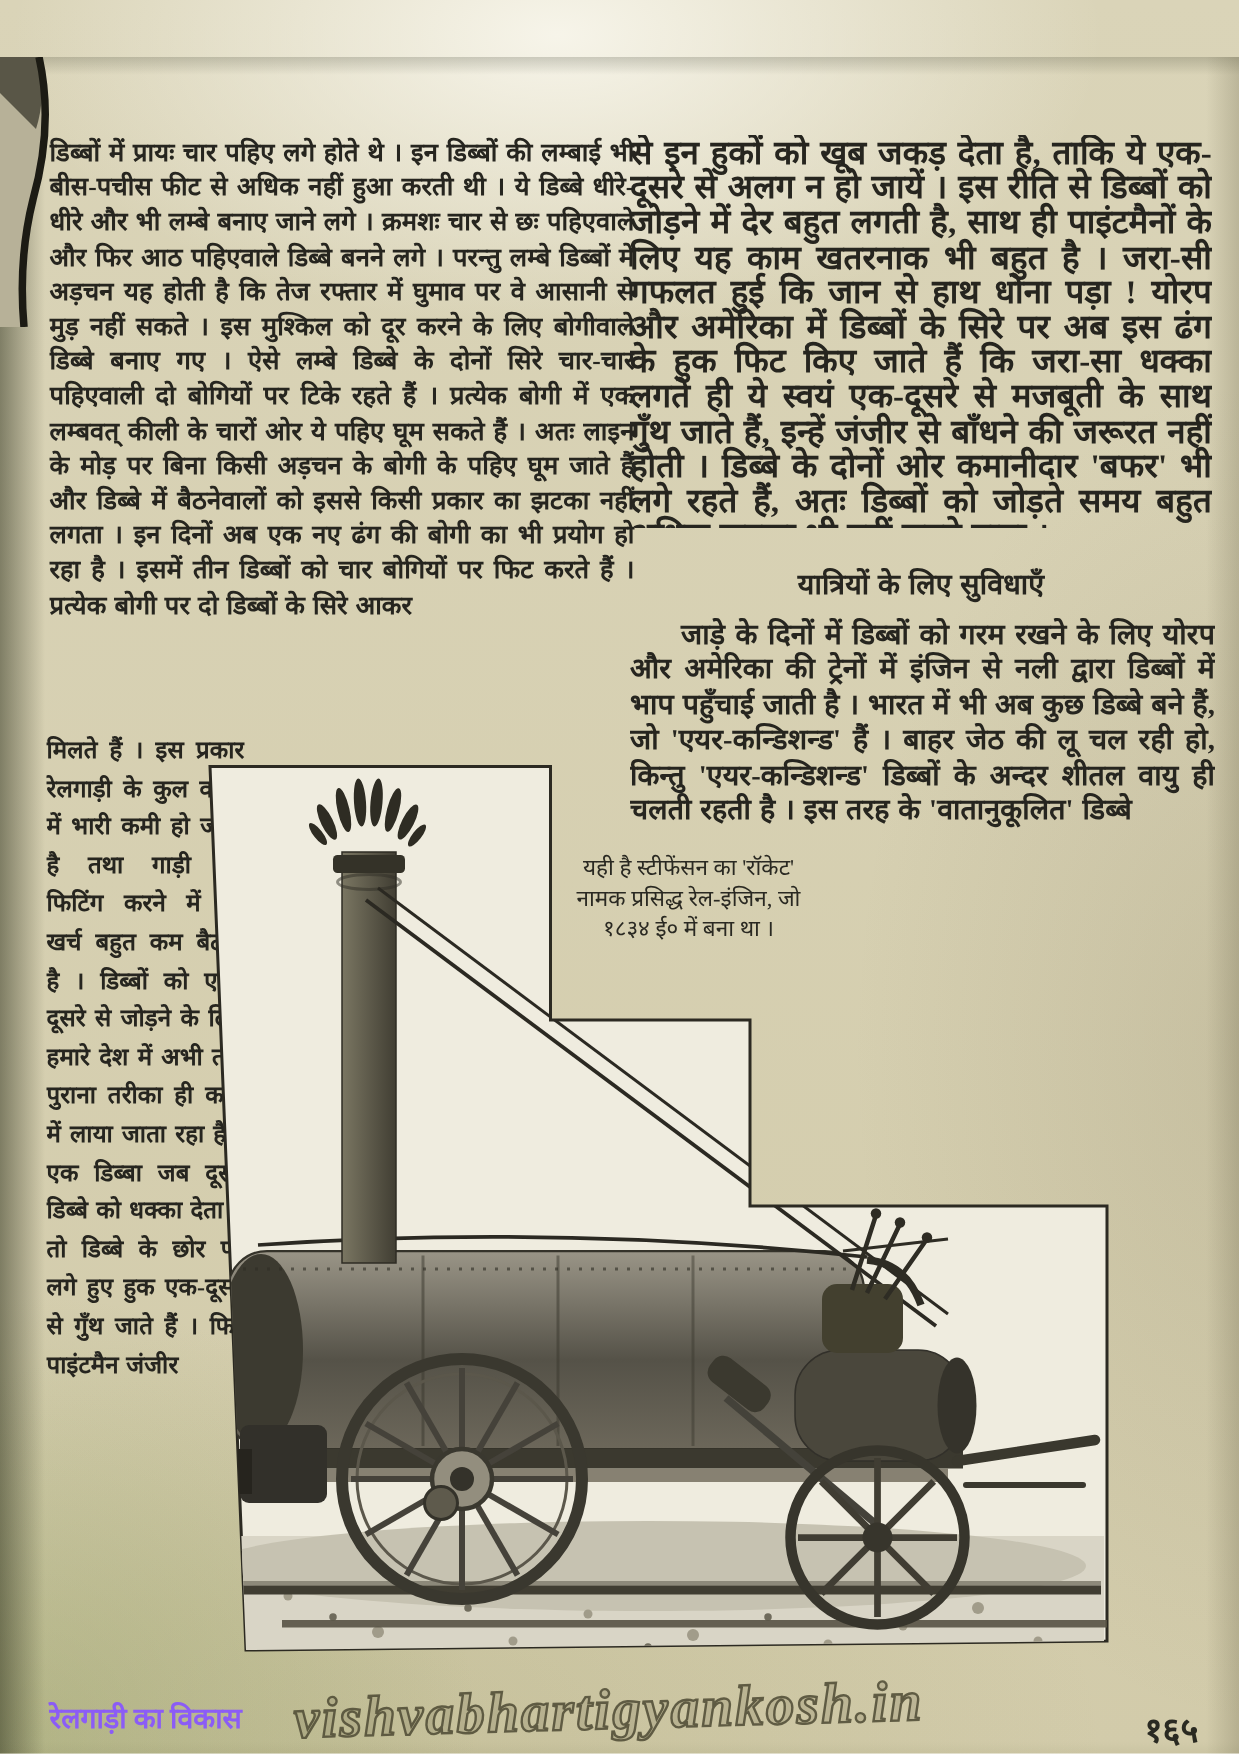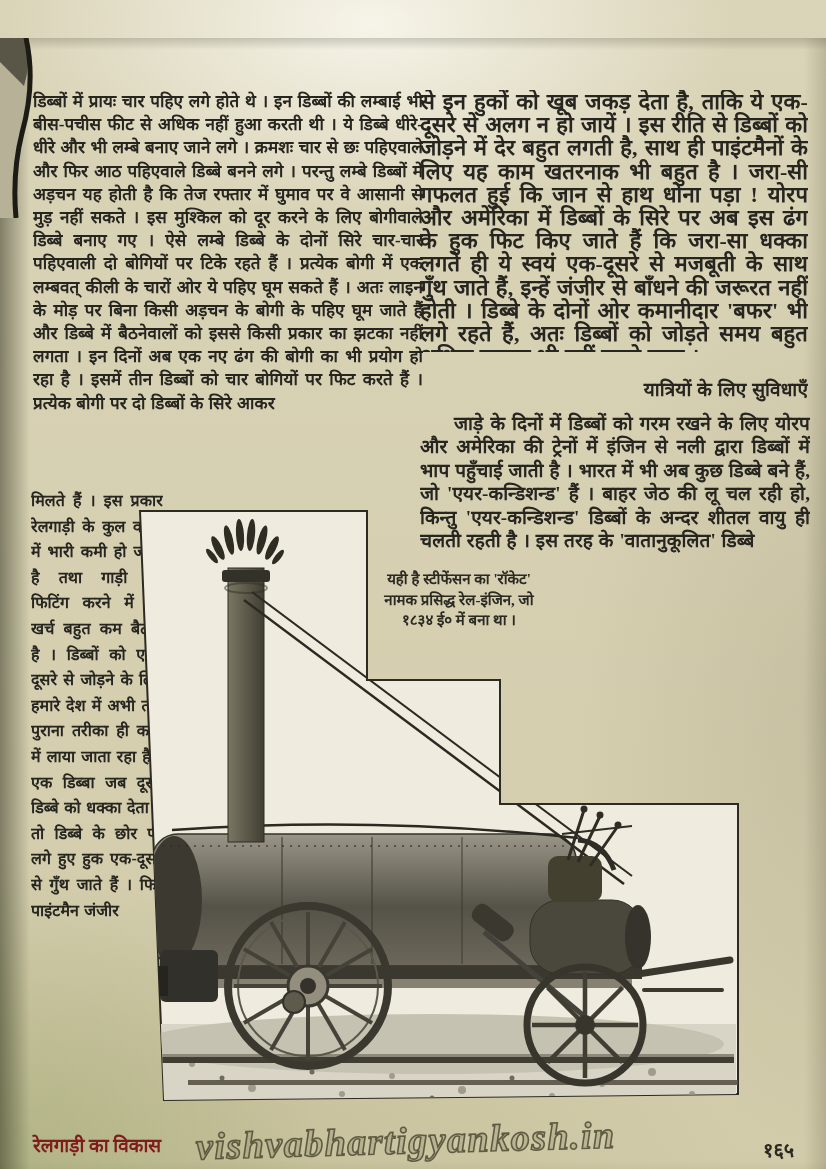--- a/index.html
+++ b/index.html
@@ -21,43 +21,43 @@
   .edge-bottom{left:0;bottom:0;right:0;height:46px;background:linear-gradient(0deg, rgba(86,90,50,.34), rgba(86,90,50,0));}
   .edge-right{right:0;top:0;bottom:0;width:22px;background:linear-gradient(270deg, rgba(100,95,68,.26), rgba(100,95,68,0));}
 
   .txt{
     position:absolute;text-align:justify;overflow:hidden;
     font-weight:600;letter-spacing:.1px;word-spacing:1px;
   }
   .col-left-main{left:33px;top:52px;width:390px;height:398px;font-size:17px;line-height:23.2px;}
   .col-left-narrow{left:31px;top:450px;width:132px;height:642px;font-size:16px;line-height:25.6px;}
   .col-right-top{left:420px;top:52px;width:388px;height:262px;font-size:22px;line-height:23.2px;}
-  .section-heading{left:420px;top:338px;width:388px;height:30px;text-align:right;font-size:19px;font-weight:700;}
+  .section-heading{left:420px;top:338px;width:388px;height:30px;text-align:center;font-size:19px;font-weight:700;}
   .col-right-mid{left:420px;top:374px;width:390px;height:168px;font-size:19px;line-height:23.4px;}
   .col-right-mid p{margin:0;text-indent:34px;}
   .col-right-narrow{left:537px;top:540px;width:271px;height:200px;font-size:17px;line-height:24.4px;}
   .col-right-narrow p{margin:0;}
   .col-right-narrow p.indent{text-indent:30px;margin-top:2px;}
 
   .fig-caption{
     position:absolute;left:383px;top:531px;width:152px;height:86px;overflow:hidden;
-    text-align:center;font-size:15px;line-height:20.5px;font-weight:700;color:#2a2922;
+    text-align:center;font-size:15px;line-height:20.5px;font-weight:400;color:#2a2922;
   }
 
   .photo-svg{position:absolute;left:132px;top:466px;}
 
   .watermark{
     position:absolute;left:196px;top:1080px;width:450px;height:56px;
     font-size:38px;font-style:italic;letter-spacing:1.5px;font-weight:700;
     color:rgba(92,88,62,.16);
     -webkit-text-stroke:1.6px rgba(78,74,52,.85);
     transform:rotate(-1.6deg);white-space:nowrap;
   }
-  .footer-title{position:absolute;left:33px;top:1094px;font-size:19px;font-weight:700;color:#7f1d1d;}
-  .page-number{position:absolute;left:763px;top:1098px;font-size:20px;font-weight:700;color:#2a2a22;text-align:center;}
+  .footer-title{position:absolute;left:33px;top:1094px;font-size:19px;font-weight:700;color:#8b5cf6;}
+  .page-number{position:absolute;left:763px;top:1098px;font-size:23px;font-weight:700;color:#2a2a22;text-align:center;}
   .corner-fold{position:absolute;left:0;top:0;}
 </style>
 </head>
 <body>
 
 <div class="page">
 
   <div class="edge edge-left"></div>
   <div class="edge edge-top"></div>
   <div class="edge edge-bottom"></div>

